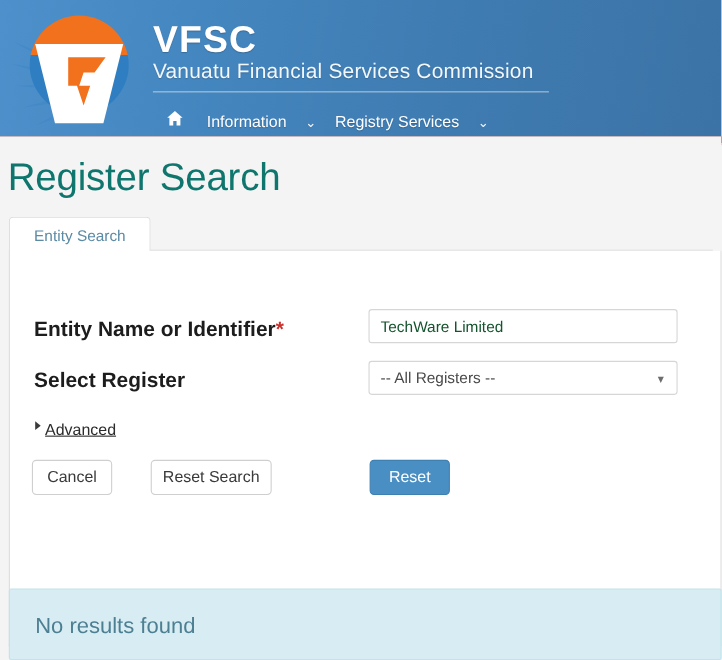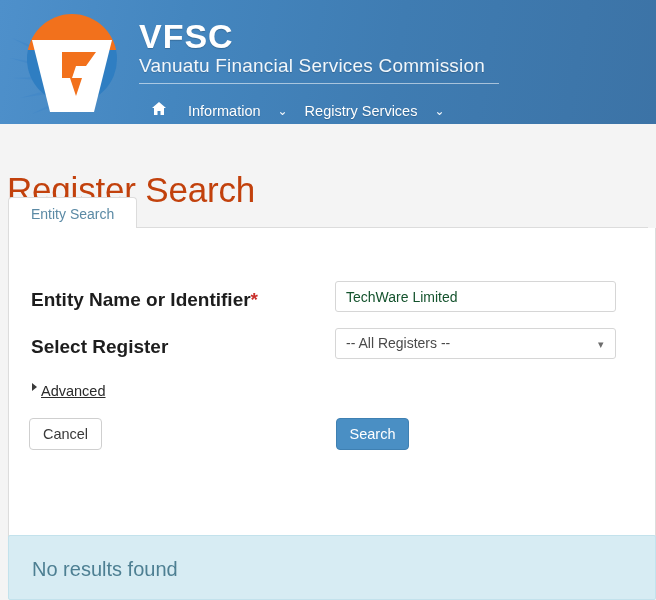--- a/index.html
+++ b/index.html
@@ -86,24 +86,23 @@
   .page-body {
     position: relative;
     width: 656px;
     height: 468px;
     background: #f4f4f4;
   }
   .page-title {
     position: absolute; left: 7px; top: 17px;
     font-size: 35px;
     font-weight: 300;
-    color: #c2410c;
+    color: #0f766e;
     letter-spacing: -0.2px;
     line-height: 42px;
-    margin-top: 28px;
   }
 
   
   .tab-strip {
     position: absolute; left: 8px; top: 73px;
     width: 640px; height: 31px;
     border-bottom: 1px solid #dcdcdc;
   }
   .tab {
     position: absolute; left: 0; top: 0;
@@ -302,20 +301,21 @@
       <option>-- All Registers --</option>
     </select>
     <span class="select-caret" style="left:589px; top:110px;">▾</span>
 
     <div class="advanced-toggle" style="left:23px; top:155px;">
       <span class="adv-tri"></span>
       <span class="adv-label">Advanced</span>
     </div>
 
     <div class="btn btn-default" style="left:20px; top:190px; width:73px;">Cancel</div>
-    <div class="btn btn-primary" style="left:327px; top:190px; width:73px;">Search</div>
+    <div class="btn btn-default" style="left:128px; top:190px; width:110px;">Reset Search</div>
+    <div class="btn btn-primary" style="left:327px; top:190px; width:73px;">Reset</div>
 
   </div>
 </div>
 
 <div class="results-panel">
   <div class="results-text">No results found</div>
 </div>
 
 </body></html>

